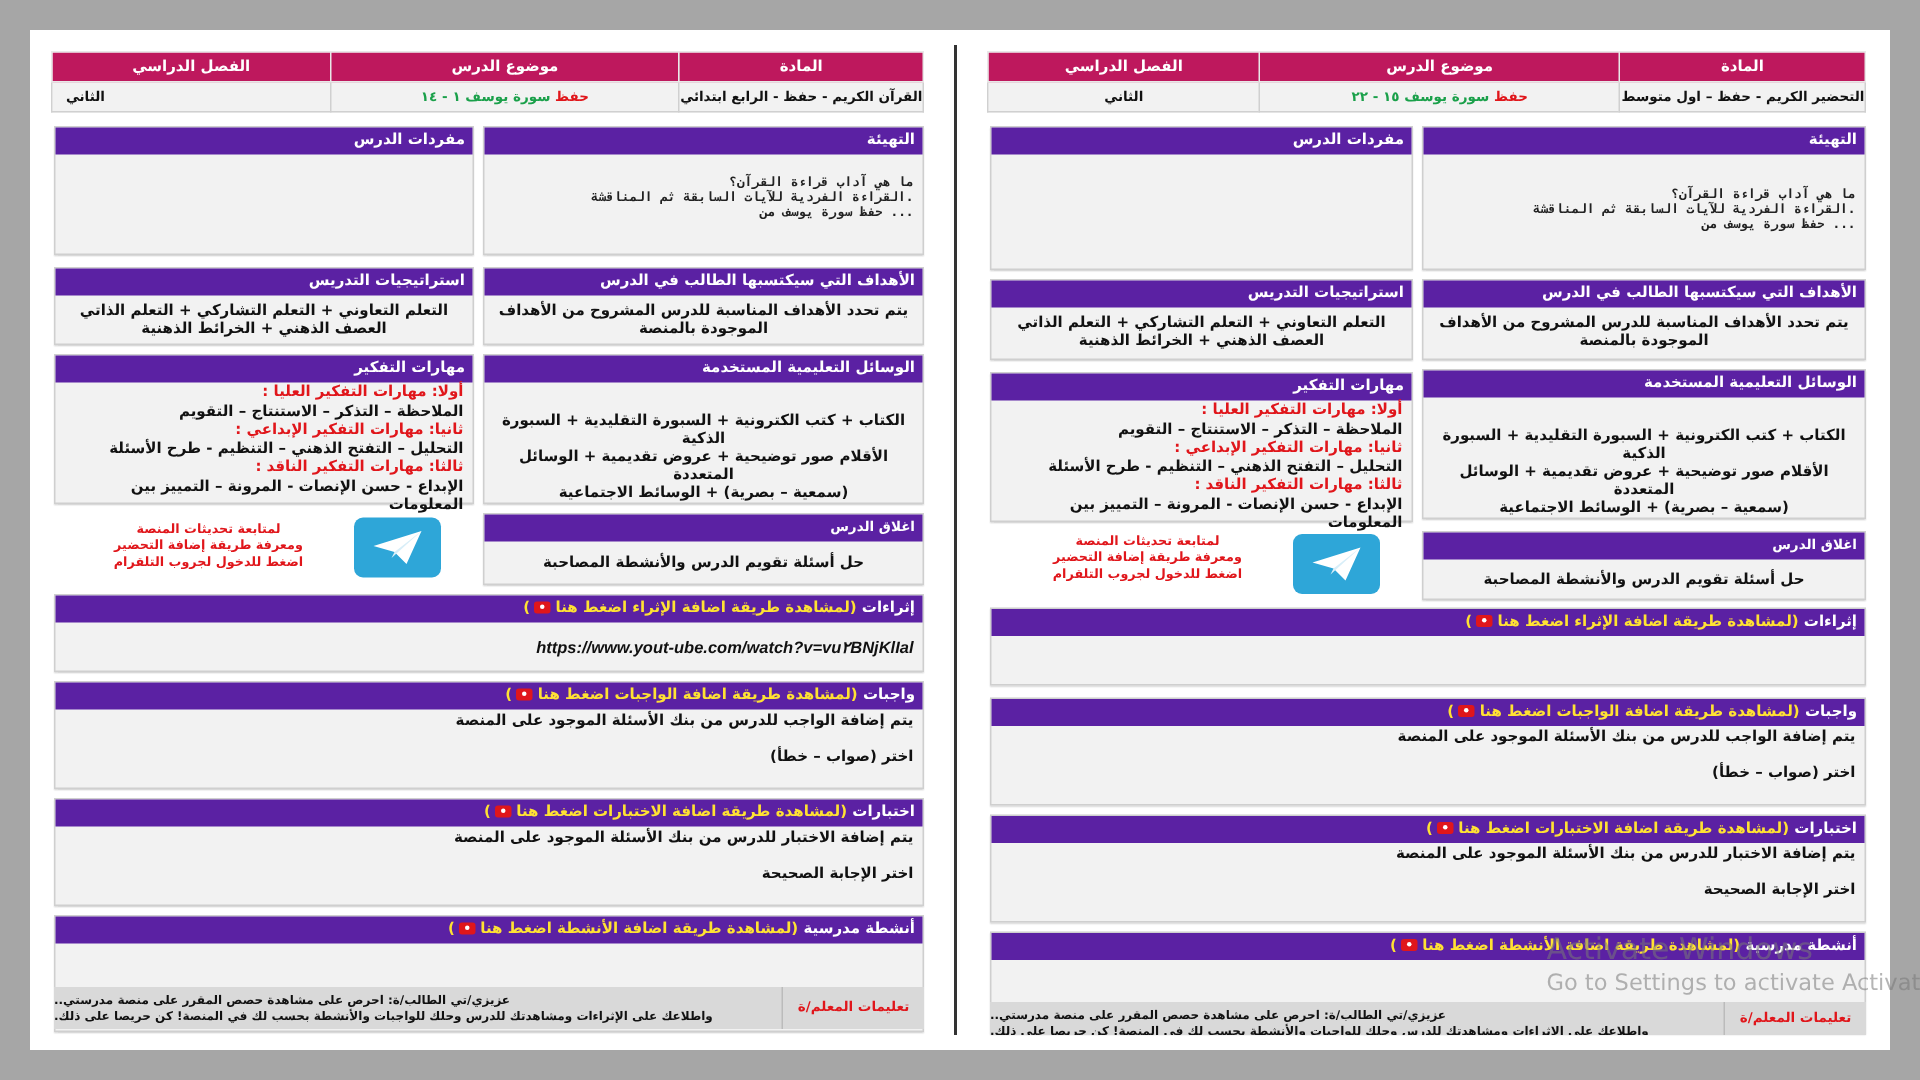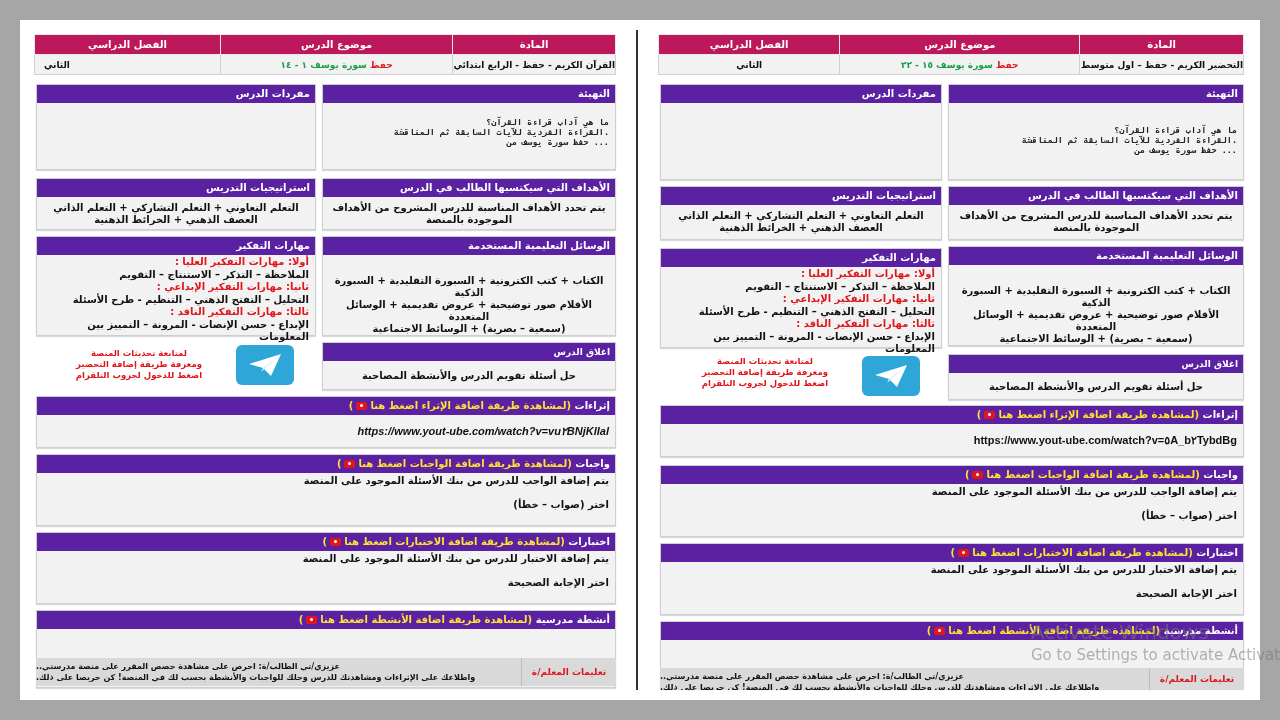--- a/index.html
+++ b/index.html
@@ -251,21 +251,20 @@
       <path d="M2 12 L34 2 L24 24 L16 16 Z" fill="#fff"></path>
       <path d="M16 16 L34 2 L14 20 Z" fill="#d8eef8"></path>
     </svg>
 </div>
 <div class="tg-text" style="left:690px; top:356px; width:150px; white-space:pre-line;">لمتابعة تحديثات المنصة
 ومعرفة طريقة إضافة التحضير
 اضغط للدخول لجروب التلقرام</div>
 
 <div class="box" style="left:660px; top:405px; width:584px; height:52px;">
   <div class="hd"><span>إثراءات</span> <span class="yellow">(لمشاهدة طريقة اضافة الإثراء اضغط هنا</span><span class="yt"></span><span class="yellow">)</span></div>
-  <div class="url" style="padding:10px 6px 0 0;">https://www.yout-ube.com/watch?v=٥A_b٢TybdBg</div>
 </div>
 
 <div class="box" style="left:660px; top:465px; width:584px; height:72px;">
   <div class="hd"><span>واجبات</span> <span class="yellow">(لمشاهدة طريقة اضافة الواجبات اضغط هنا</span><span class="yt"></span><span class="yellow">)</span></div>
   <div class="bd" style="padding:2px 6px 0 0; text-align:right; direction:rtl;">يتم إضافة الواجب للدرس من بنك الأسئلة الموجود على المنصة</div>
   <div class="bd red" style="padding:13px 6px 0 0; text-align:right; direction:rtl;">اختر (صواب – خطأ)</div>
 </div>
 
 <div class="box" style="left:660px; top:543px; width:584px; height:72px;">
   <div class="hd"><span>اختبارات</span> <span class="yellow">(لمشاهدة طريقة اضافة الاختبارات اضغط هنا</span><span class="yt"></span><span class="yellow">)</span></div>

